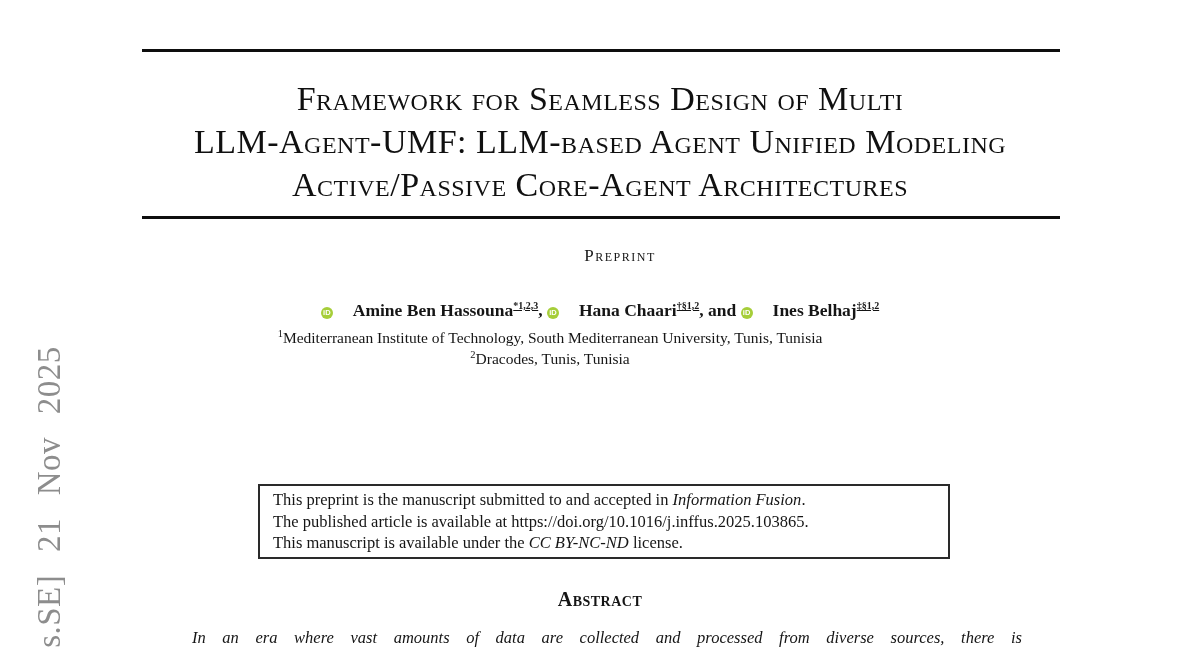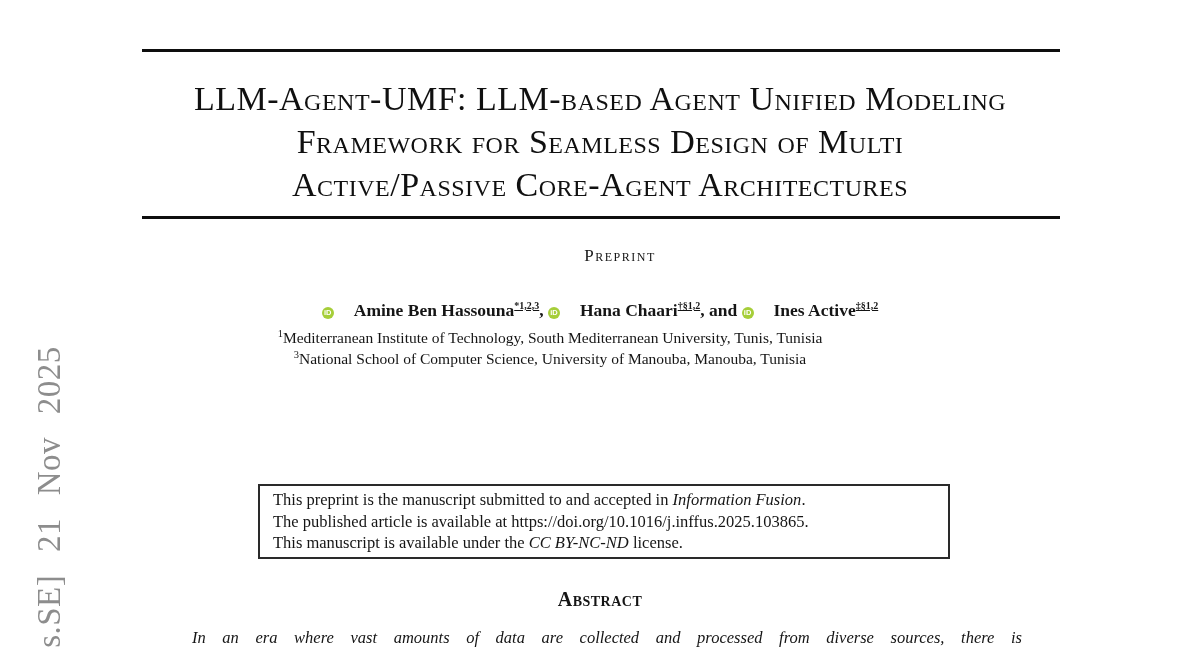--- a/index.html
+++ b/index.html
@@ -140,38 +140,38 @@
 </head>
 <body>
 
 <div class="page">
 
   <div class="arxiv-stamp">cs.SE] 21 Nov 2025</div>
 
   <div class="rule rule-top"></div>
 
   <h1 class="title">
+    <span class="tline">Framework for Seamless Design of Multi</span>
     <span class="tline">LLM-Agent-UMF: LLM-based Agent Unified Modeling</span>
-    <span class="tline">Framework for Seamless Design of Multi</span>
     <span class="tline">Active/Passive Core-Agent Architectures</span>
   </h1>
 
   <div class="rule rule-bottom"></div>
 
   <div class="preprint">Preprint</div>
 
   <div class="authors">
     <span class="orcid">iD</span><span>Amine Ben Hassouna</span><sup>*1,2,3</sup><span>,</span>
     <span class="orcid">iD</span><span>Hana Chaari</span><sup>†§1,2</sup><span>, and</span>
-    <span class="orcid">iD</span><span>Ines Active</span><sup>‡§1,2</sup>
+    <span class="orcid">iD</span><span>Ines Belhaj</span><sup>‡§1,2</sup>
   </div>
 
   <div class="affiliations">
     <div><sup>1</sup><span>Mediterranean Institute of Technology, South Mediterranean University, Tunis, Tunisia</span></div>
-    <div><sup>3</sup><span>National School of Computer Science, University of Manouba, Manouba, Tunisia</span></div>
+    <div><sup>2</sup><span>Dracodes, Tunis, Tunisia</span></div>
   </div>
 
   <div class="notice-box">
     <span class="nline"><span>This preprint is the manuscript submitted to and accepted in</span>
       <i>Information Fusion</i><span>.</span></span>
     <span class="nline"><span>The published article is available at</span>
       <span>https://doi.org/10.1016/j.inffus.2025.103865</span><span>.</span></span>
     <span class="nline"><span>This manuscript is available under the</span>
       <i>CC BY-NC-ND</i>
       <span>license.</span></span>

